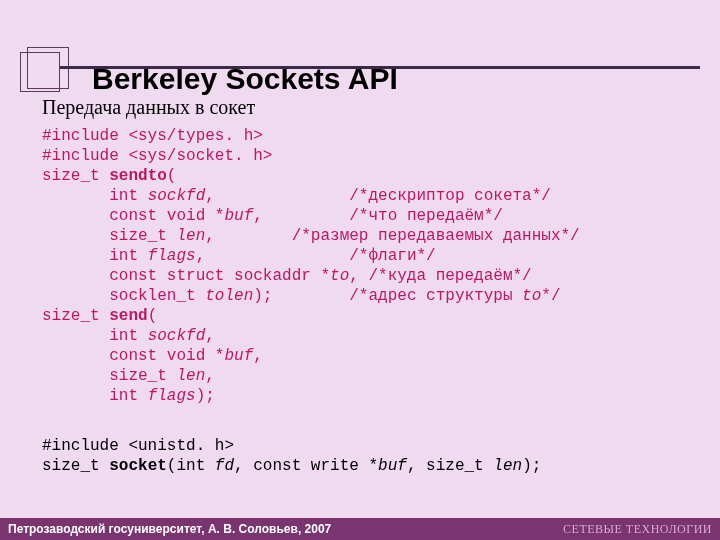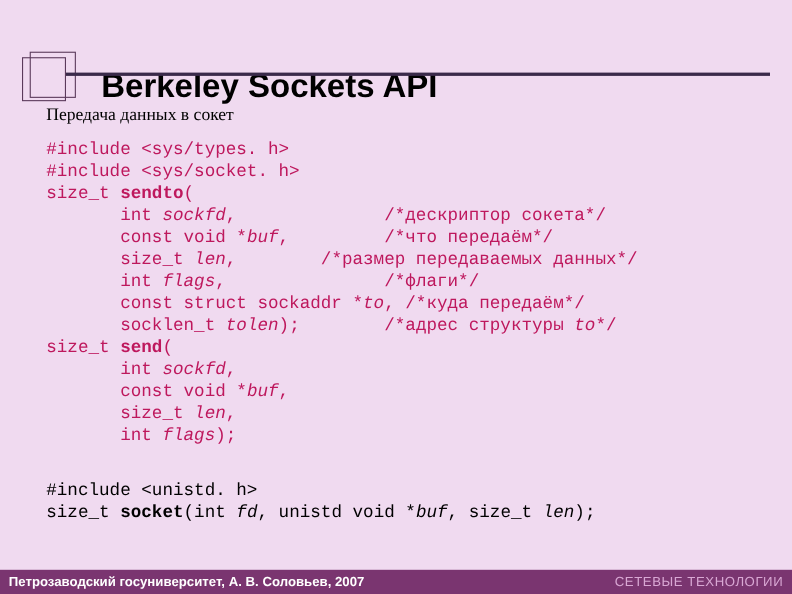--- a/index.html
+++ b/index.html
@@ -49,21 +49,21 @@
     left: 60px;
     top: 66px;
     width: 640px;
     height: 3px;
     background: #3a2a4a;
   }
   .subtitle {
     position: absolute;
     left: 42px;
     top: 96px;
-    font-size: 16px;
+    font-size: 20px;
     color: #000;
     font-family: "Times New Roman", serif;
   }
   .code {
     position: absolute;
     left: 42px;
     top: 126px;
     font-family: "Courier New", monospace;
     font-size: 16px;
     line-height: 1.25;
@@ -96,21 +96,21 @@
   }
   .footer-left {
     color: #fff;
     font-size: 12px;
     font-weight: bold;
     font-family: Arial, sans-serif;
   }
   .footer-right {
     color: #d9a8d4;
     font-size: 12px;
-    font-family: Liberation Sans, sans-serif;
+    font-family: Liberation Serif, serif;
     letter-spacing: 0.5px;
   }
 </style>
 </head>
 <body>
 
 <div class="slide">
 
   <div class="deco-box"></div>
 
@@ -128,20 +128,20 @@
 <span><span>       int </span><i>flags</i><span>,               /*флаги*/</span></span>
 <span><span>       const struct sockaddr *</span><i>to</i><span>, /*куда передаём*/</span></span>
 <span><span>       socklen_t </span><i>tolen</i><span>);        /*адрес структуры </span><i>to</i><span>*/</span></span>
 <span><span>size_t </span><b>send</b><span>(</span></span>
 <span><span>       int </span><i>sockfd</i><span>,</span></span>
 <span><span>       const void *</span><i>buf</i><span>,</span></span>
 <span><span>       size_t </span><i>len</i><span>,</span></span>
 <span><span>       int </span><i>flags</i><span>);</span></span></div>
 
   <div class="code2"><span>#include &lt;unistd. h&gt;</span>
-<span><span>size_t </span><b>socket</b><span>(int </span><i>fd</i><span>, unistd void *</span><i>buf</i><span>, size_t </span><i>len</i><span>);</span></span></div>
+<span><span>size_t </span><b>socket</b><span>(int </span><i>fd</i><span>, const write *</span><i>buf</i><span>, size_t </span><i>len</i><span>);</span></span></div>
 
   <div class="footer">
     <div class="footer-left">Петрозаводский госуниверситет, А. В. Соловьев, 2007</div>
     <div class="footer-right">СЕТЕВЫЕ ТЕХНОЛОГИИ</div>
   </div>
 
 </div>
 
 </body></html>

